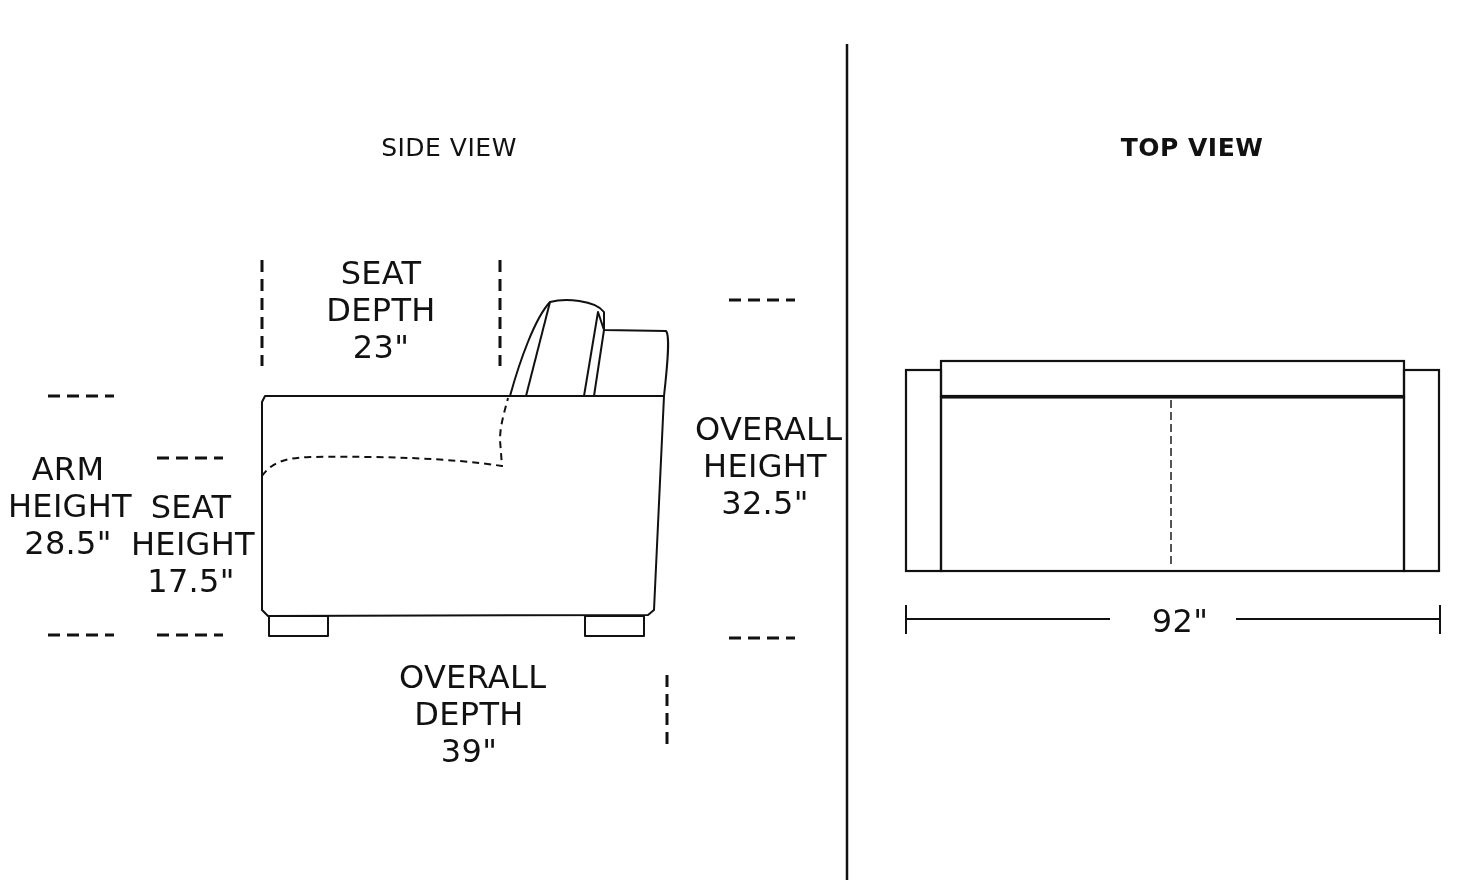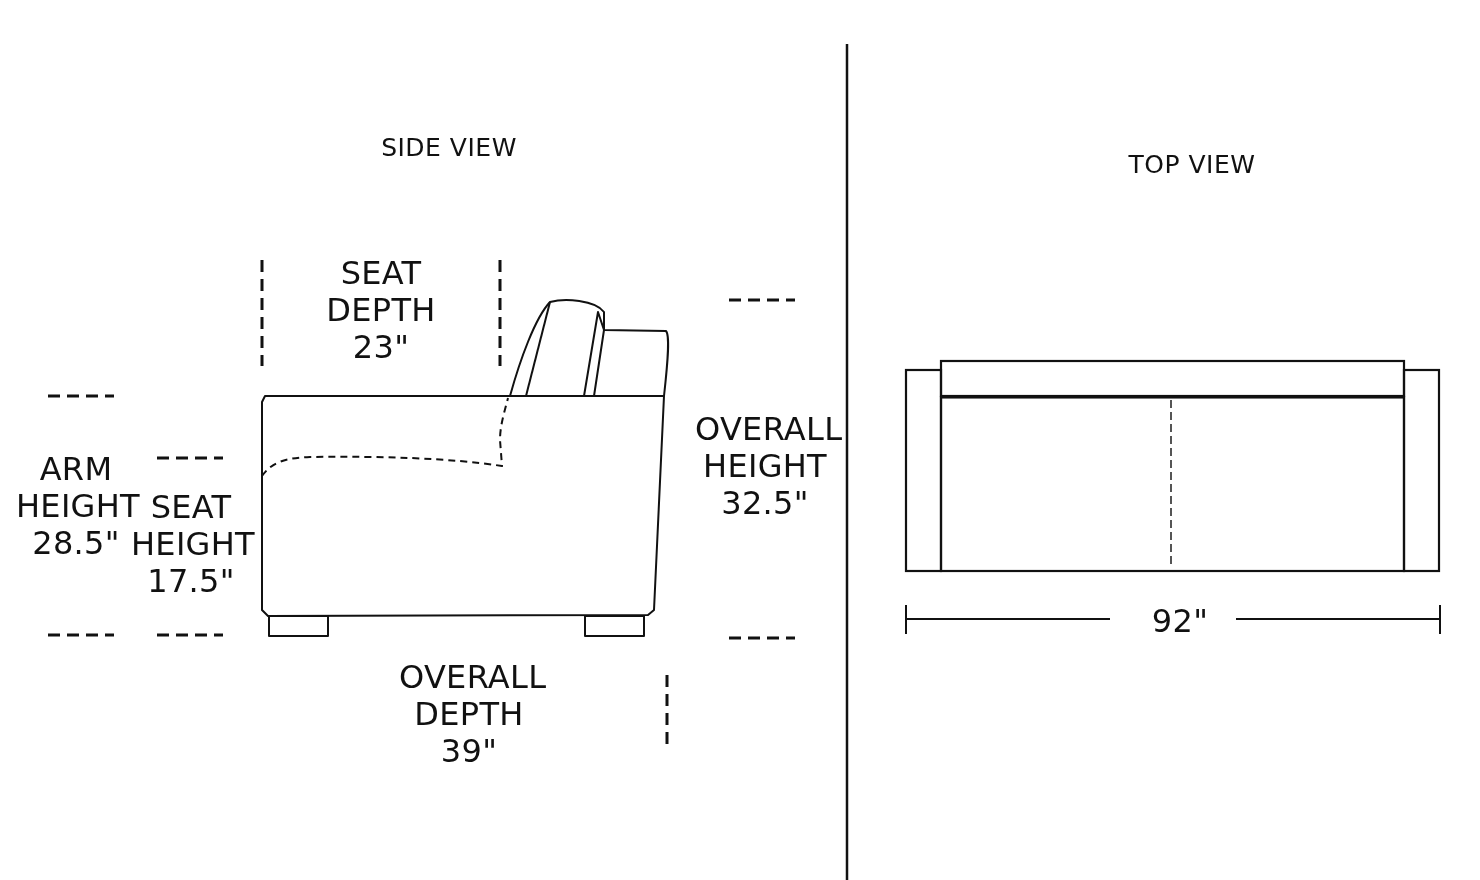--- a/index.html
+++ b/index.html
@@ -55,29 +55,29 @@
 
   <g stroke="#111" stroke-width="2">
     <line x1="906" y1="605" x2="906" y2="634"></line>
     <line x1="906" y1="619" x2="1110" y2="619"></line>
     <line x1="1236" y1="619" x2="1440" y2="619"></line>
     <line x1="1440" y1="605" x2="1440" y2="634"></line>
   </g>
 </svg>
 
 <div class="title" style="left:349px; top:133px; width:200px;">SIDE VIEW</div>
-<div class="title" style="left:1092px; top:150px; width:200px;">TOP VIEW</div>
+<div class="title" style="left:1092px; top:133px; width:200px;font-weight:bold;">TOP VIEW</div>
 
 <div class="lbl" style="left:321px; top:255px; width:120px;">
   <span>SEAT</span>
   <span>DEPTH</span>
   <span>23"</span>
 </div>
 
-<div class="lbl" style="left:16px; top:451px; width:120px;">
+<div class="lbl" style="left:8px; top:451px; width:120px;">
   <span>ARM</span>
   <span>HEIGHT</span>
   <span>28.5"</span>
 </div>
 
 <div class="lbl" style="left:131px; top:489px; width:120px;">
   <span>SEAT</span>
   <span>HEIGHT</span>
   <span>17.5"</span>
 </div>

